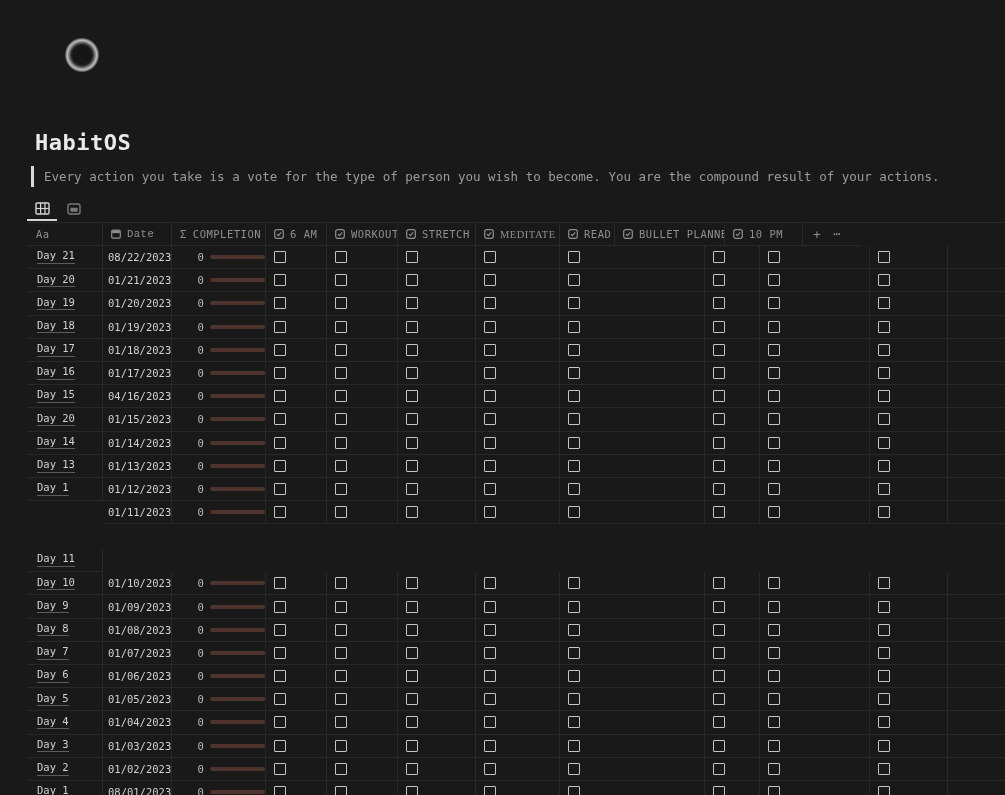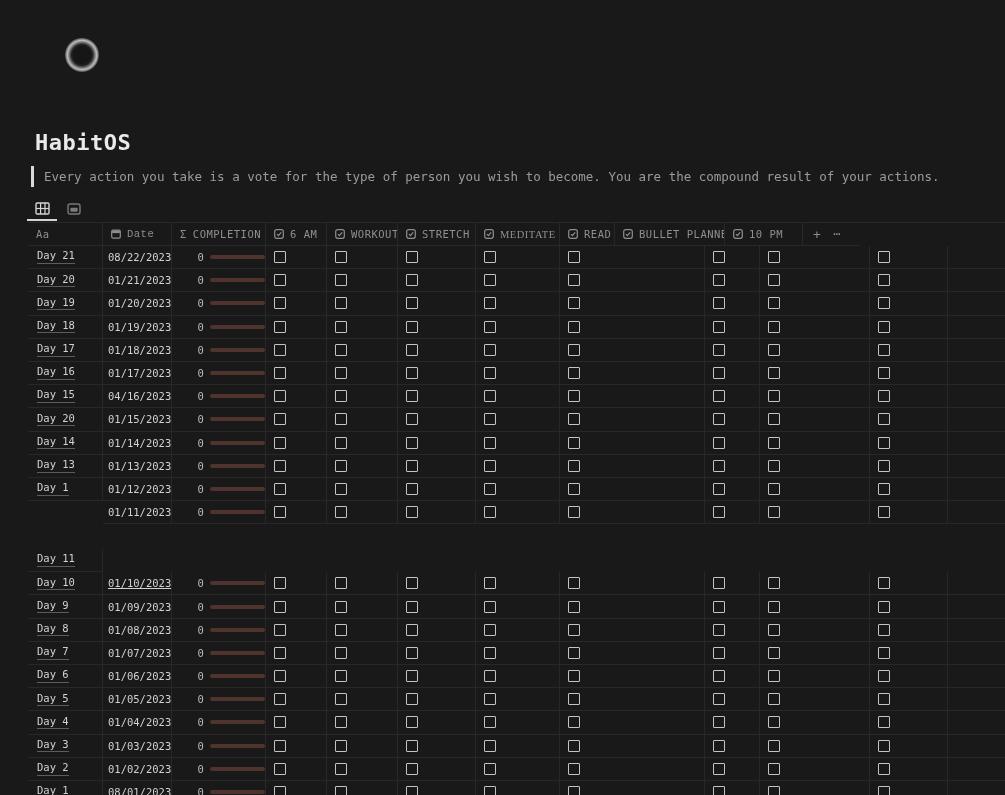--- a/index.html
+++ b/index.html
@@ -593,21 +593,21 @@
         </div>
         <div class="cellb" style="width: 78px;">
           <div class="checkbox"></div>
         </div>
         <div class="cellb no-r" style="width: 57px;"></div>
       </div>
       <div class="tr body-row">
         <div class="cellb name-cell" style="width: 75px;">
           <span>Day 10</span>
         </div>
-        <div class="cellb date-cell" style="width: 69px; text-decoration: underline;">01/10/2023</div>
+        <div class="cellb date-cell" style="width: 69px;">01/10/2023</div>
         <div class="cellb" style="width: 94px;">
           <span class="comp-num">0</span>
           <span class="comp-bar"></span>
         </div>
         <div class="cellb" style="width: 61px;">
           <div class="checkbox"></div>
         </div>
         <div class="cellb" style="width: 71px;">
           <div class="checkbox"></div>
         </div>

